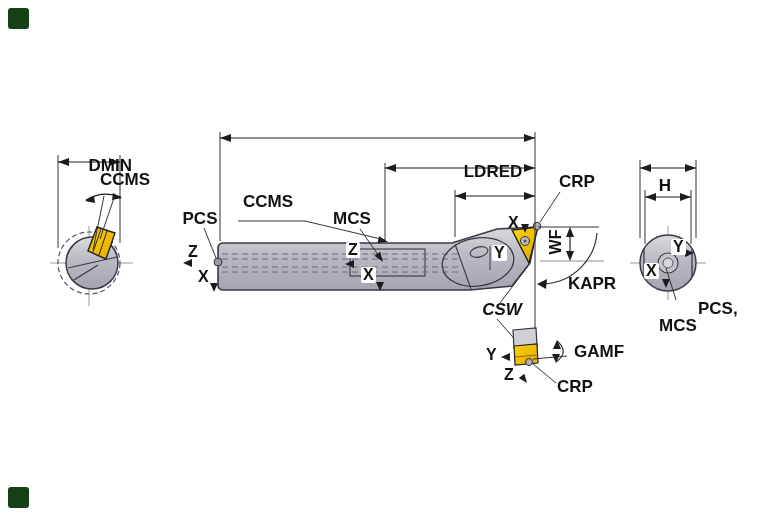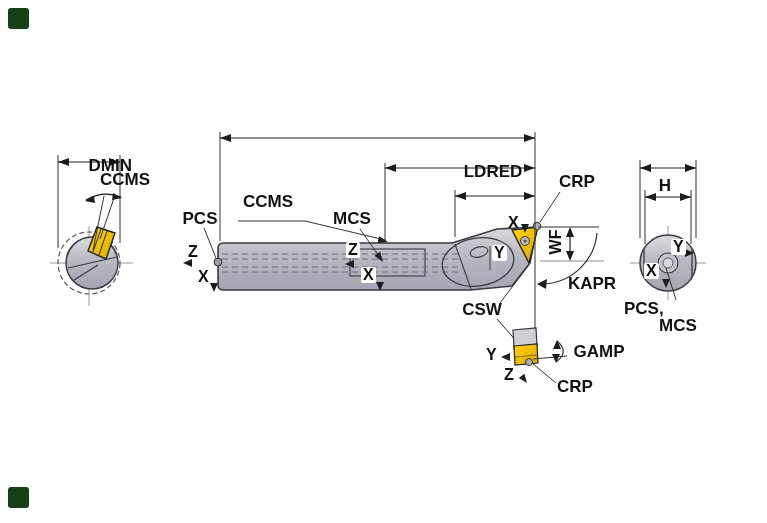--- a/index.html
+++ b/index.html
@@ -179,26 +179,26 @@
   <div class="lbl ax boxed" style="left:361px;top:267px;">X</div>
 
   <div class="lbl" style="left:453px;top:163px;width:80px;">LDRED</div>
   <div class="lbl" style="left:554px;top:173px;width:46px;">CRP</div>
 
   <div class="lbl ax" style="left:508px;top:215px;">X</div>
   <div class="lbl ax boxed" style="left:492px;top:245px;">Y</div>
 
   <div class="lbl rot" style="left:540px;top:234px;width:32px;font-size:16px;">WF</div>
   <div class="lbl" style="left:561px;top:275px;width:62px;">KAPR</div>
-  <div class="lbl" style="left:456px;top:301px;width:52px;">CSW</div>
+  <div class="lbl" style="left:476px;top:301px;width:52px;font-style:italic;">CSW</div>
 
   <div class="lbl ax" style="left:486px;top:347px;">Y</div>
   <div class="lbl ax" style="left:504px;top:367px;">Z</div>
-  <div class="lbl" style="left:568px;top:343px;width:62px;">GAMP</div>
+  <div class="lbl" style="left:568px;top:343px;width:62px;">GAMF</div>
   <div class="lbl" style="left:552px;top:378px;width:46px;">CRP</div>
 
   <div class="lbl" style="left:655px;top:177px;width:20px;">H</div>
   <div class="lbl ax boxed" style="left:671px;top:239px;">Y</div>
   <div class="lbl ax boxed" style="left:644px;top:263px;">X</div>
-  <div class="lbl" style="left:624px;top:300px;text-align:left;">PCS,</div>
+  <div class="lbl" style="left:698px;top:300px;text-align:left;">PCS,</div>
   <div class="lbl" style="left:659px;top:317px;text-align:left;">MCS</div>
 
 </div>
 
 </body></html>

